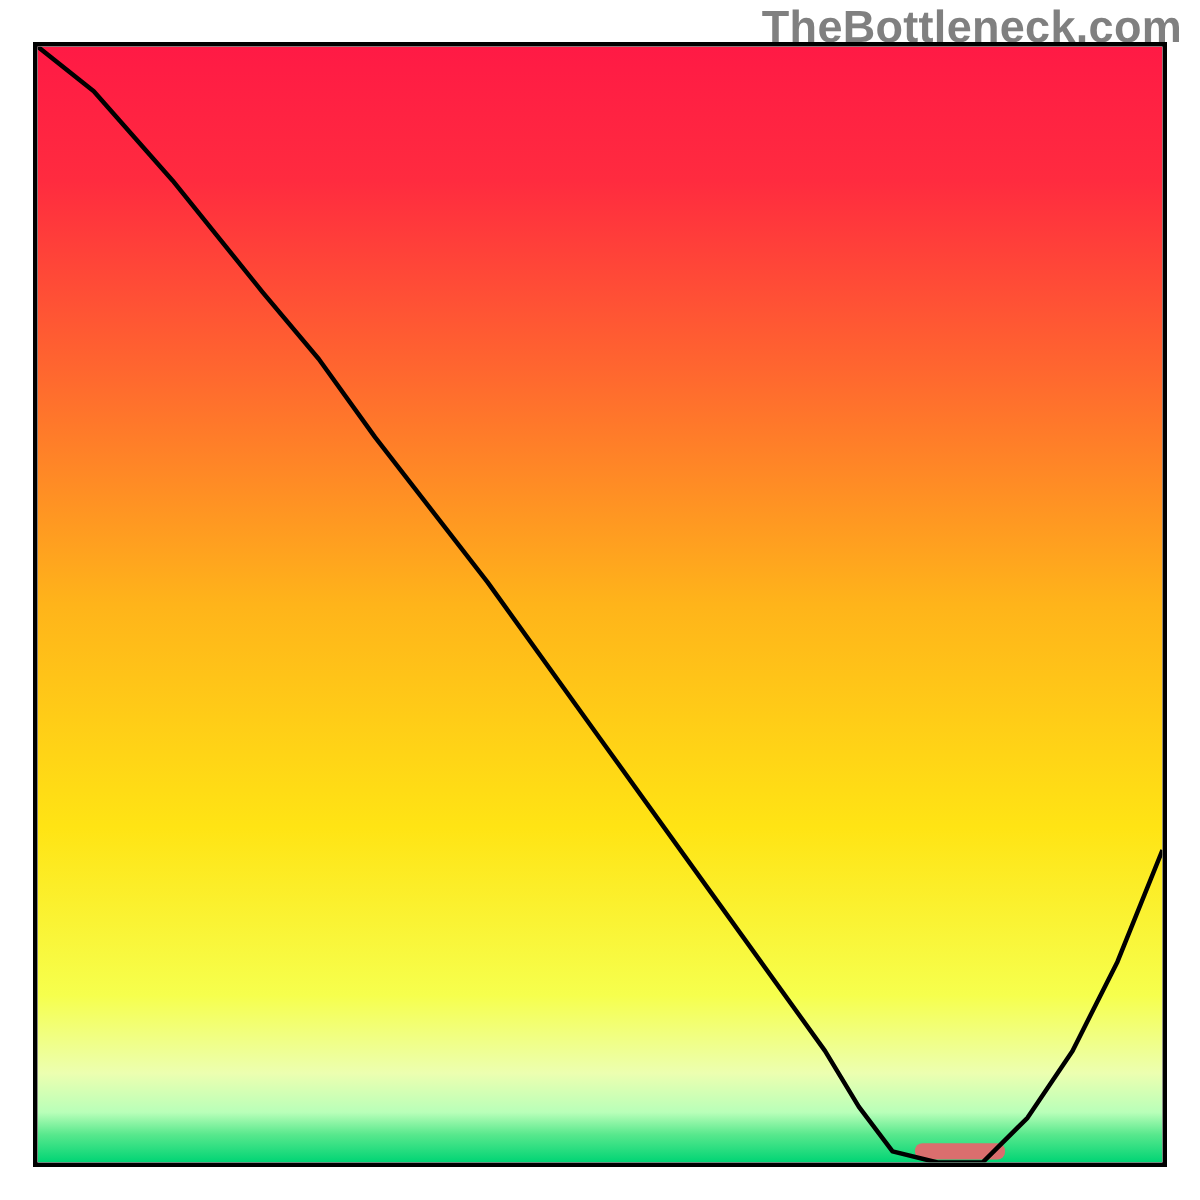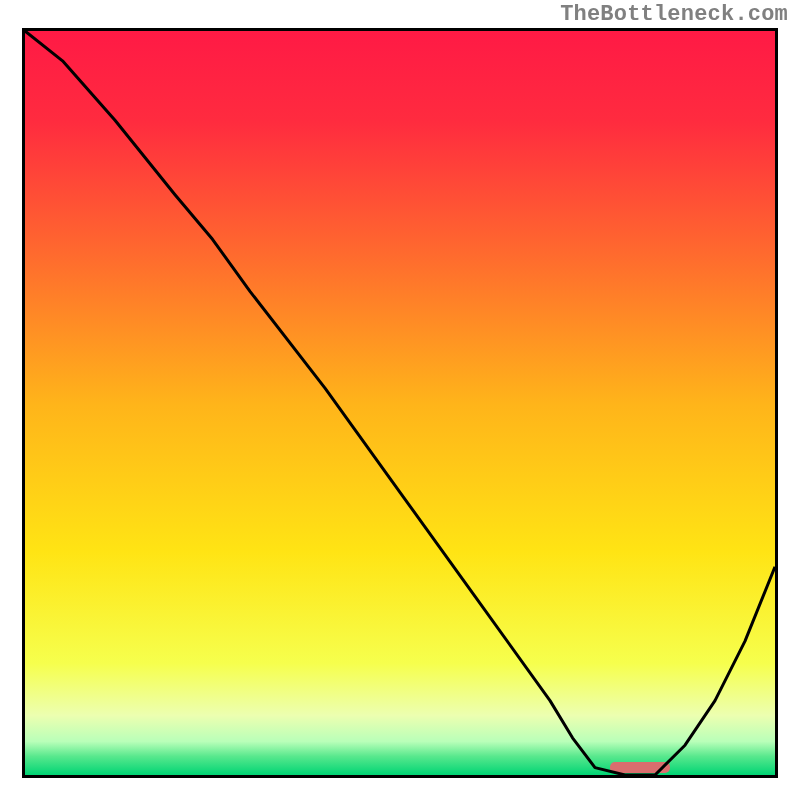--- a/index.html
+++ b/index.html
@@ -12,25 +12,24 @@
   }
   .wrap {
     position: relative;
     width: 800px;
     height: 800px;
   }
   .watermark {
     position: absolute;
     top: 2px;
     right: 12px;
-    font-size: 22px;
+    font-size: 30px;
     font-weight: 600;
     color: #808080;
     letter-spacing: 0.2px;
-    font-family: Liberation Mono, monospace;
   }
   .plot {
     position: absolute;
     left: 22px;
     top: 28px;
     width: 756px;
     height: 750px;
     box-sizing: border-box;
     border: 3px solid #000000;
     overflow: hidden;

